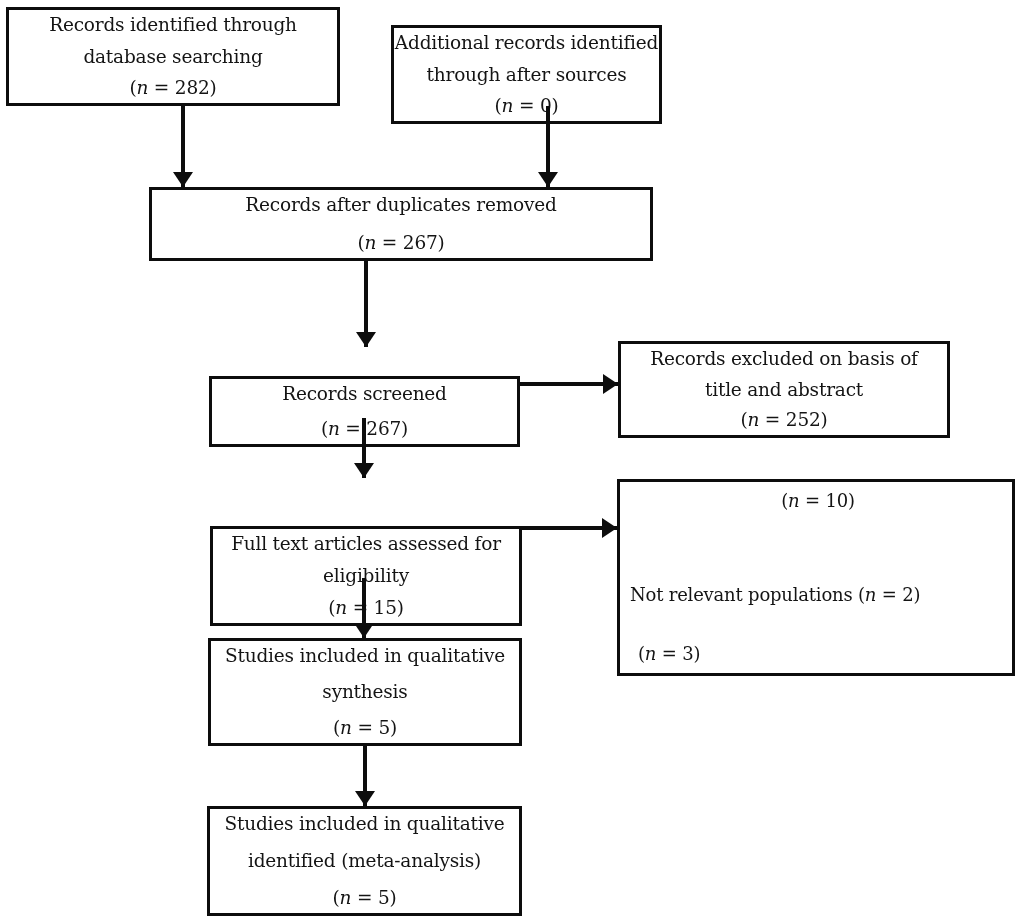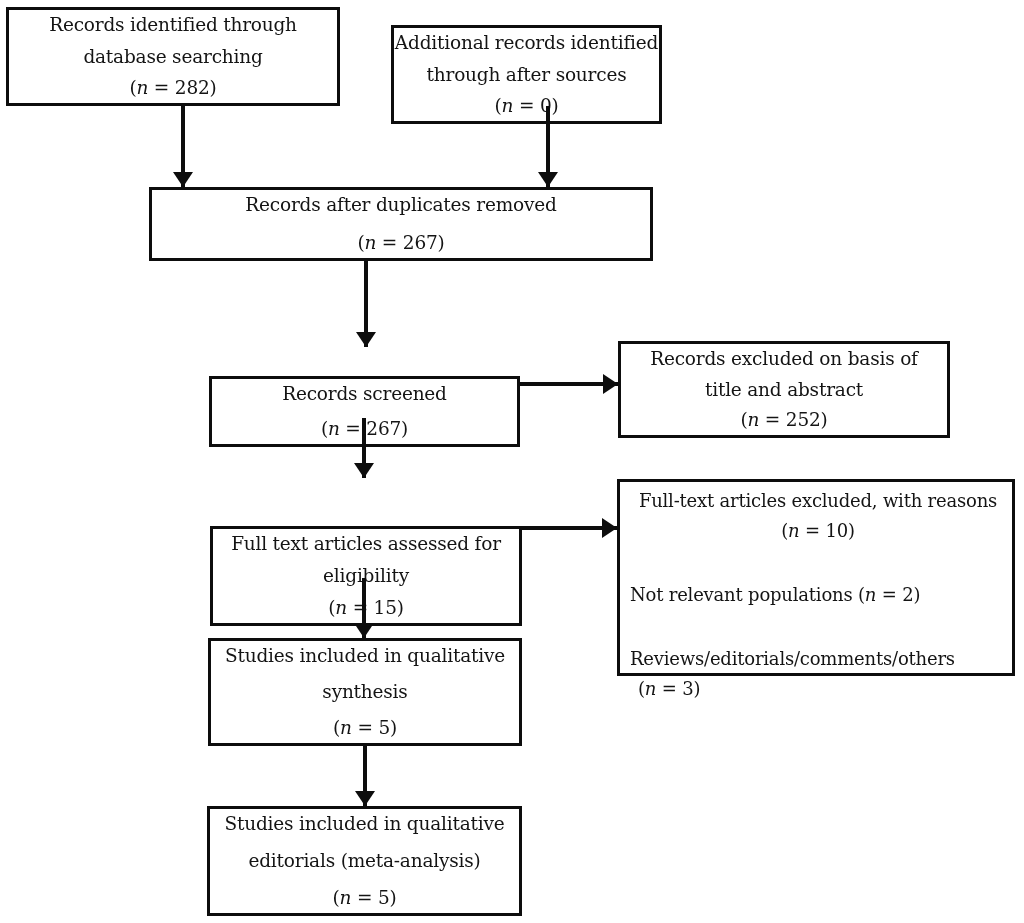--- a/index.html
+++ b/index.html
@@ -65,36 +65,34 @@
     <div class="line"><span>(</span><i class="nvar">n</i><span> = 252)</span></div>
   </div>
 
   <div class="box" style="left:210px; top:478px; width:312px; height:100px;margin-top:48px;">
     <div class="line"><span>Full text articles assessed for</span><i class="nvar"></i><span></span></div>
     <div class="line"><span>eligibility</span><i class="nvar"></i><span></span></div>
     <div class="line"><span>(</span><i class="nvar">n</i><span> = 15)</span></div>
   </div>
 
   <div class="box box-reasons" style="left:617px; top:479px; width:398px; height:197px;">
-    <div class="line center"><span>Full-text articles excluded, with reasons</span><i class="nvar"></i><span></span></div>
     <div class="line center"><span>(</span><i class="nvar">n</i><span> = 10)</span></div>
     <div class="line left"><span>Not relevant populations (</span><i class="nvar">n</i><span> = 2)</span></div>
-    <div class="line left"><span>Reviews/editorials/comments/others</span><i class="nvar"></i><span></span></div>
     <div class="line indent"><span>(</span><i class="nvar">n</i><span> = 3)</span></div>
   </div>
 
   <div class="box" style="left:208px; top:638px; width:314px; height:108px;">
     <div class="line"><span>Studies included in qualitative</span><i class="nvar"></i><span></span></div>
     <div class="line"><span>synthesis</span><i class="nvar"></i><span></span></div>
     <div class="line"><span>(</span><i class="nvar">n</i><span> = 5)</span></div>
   </div>
 
   <div class="box" style="left:207px; top:806px; width:315px; height:110px;">
     <div class="line"><span>Studies included in qualitative</span><i class="nvar"></i><span></span></div>
-    <div class="line"><span>editorials (meta-analysis)</span><i class="nvar"></i><span></span></div>
+    <div class="line"><span>identified (meta-analysis)</span><i class="nvar"></i><span></span></div>
     <div class="line"><span>(</span><i class="nvar">n</i><span> = 5)</span></div>
   </div>
 
   <div class="arrow-v" style="left:181px; top:106px; height:81px;"></div>
   <div class="arrow-v" style="left:546px; top:106px; height:81px;"></div>
   <div class="arrow-v" style="left:364px; top:261px; height:86px;"></div>
   <div class="arrow-v" style="left:362px; top:418px; height:60px;"></div>
   <div class="arrow-v" style="left:362px; top:578px; height:60px;"></div>
   <div class="arrow-v" style="left:363px; top:746px; height:60px;"></div>
 

